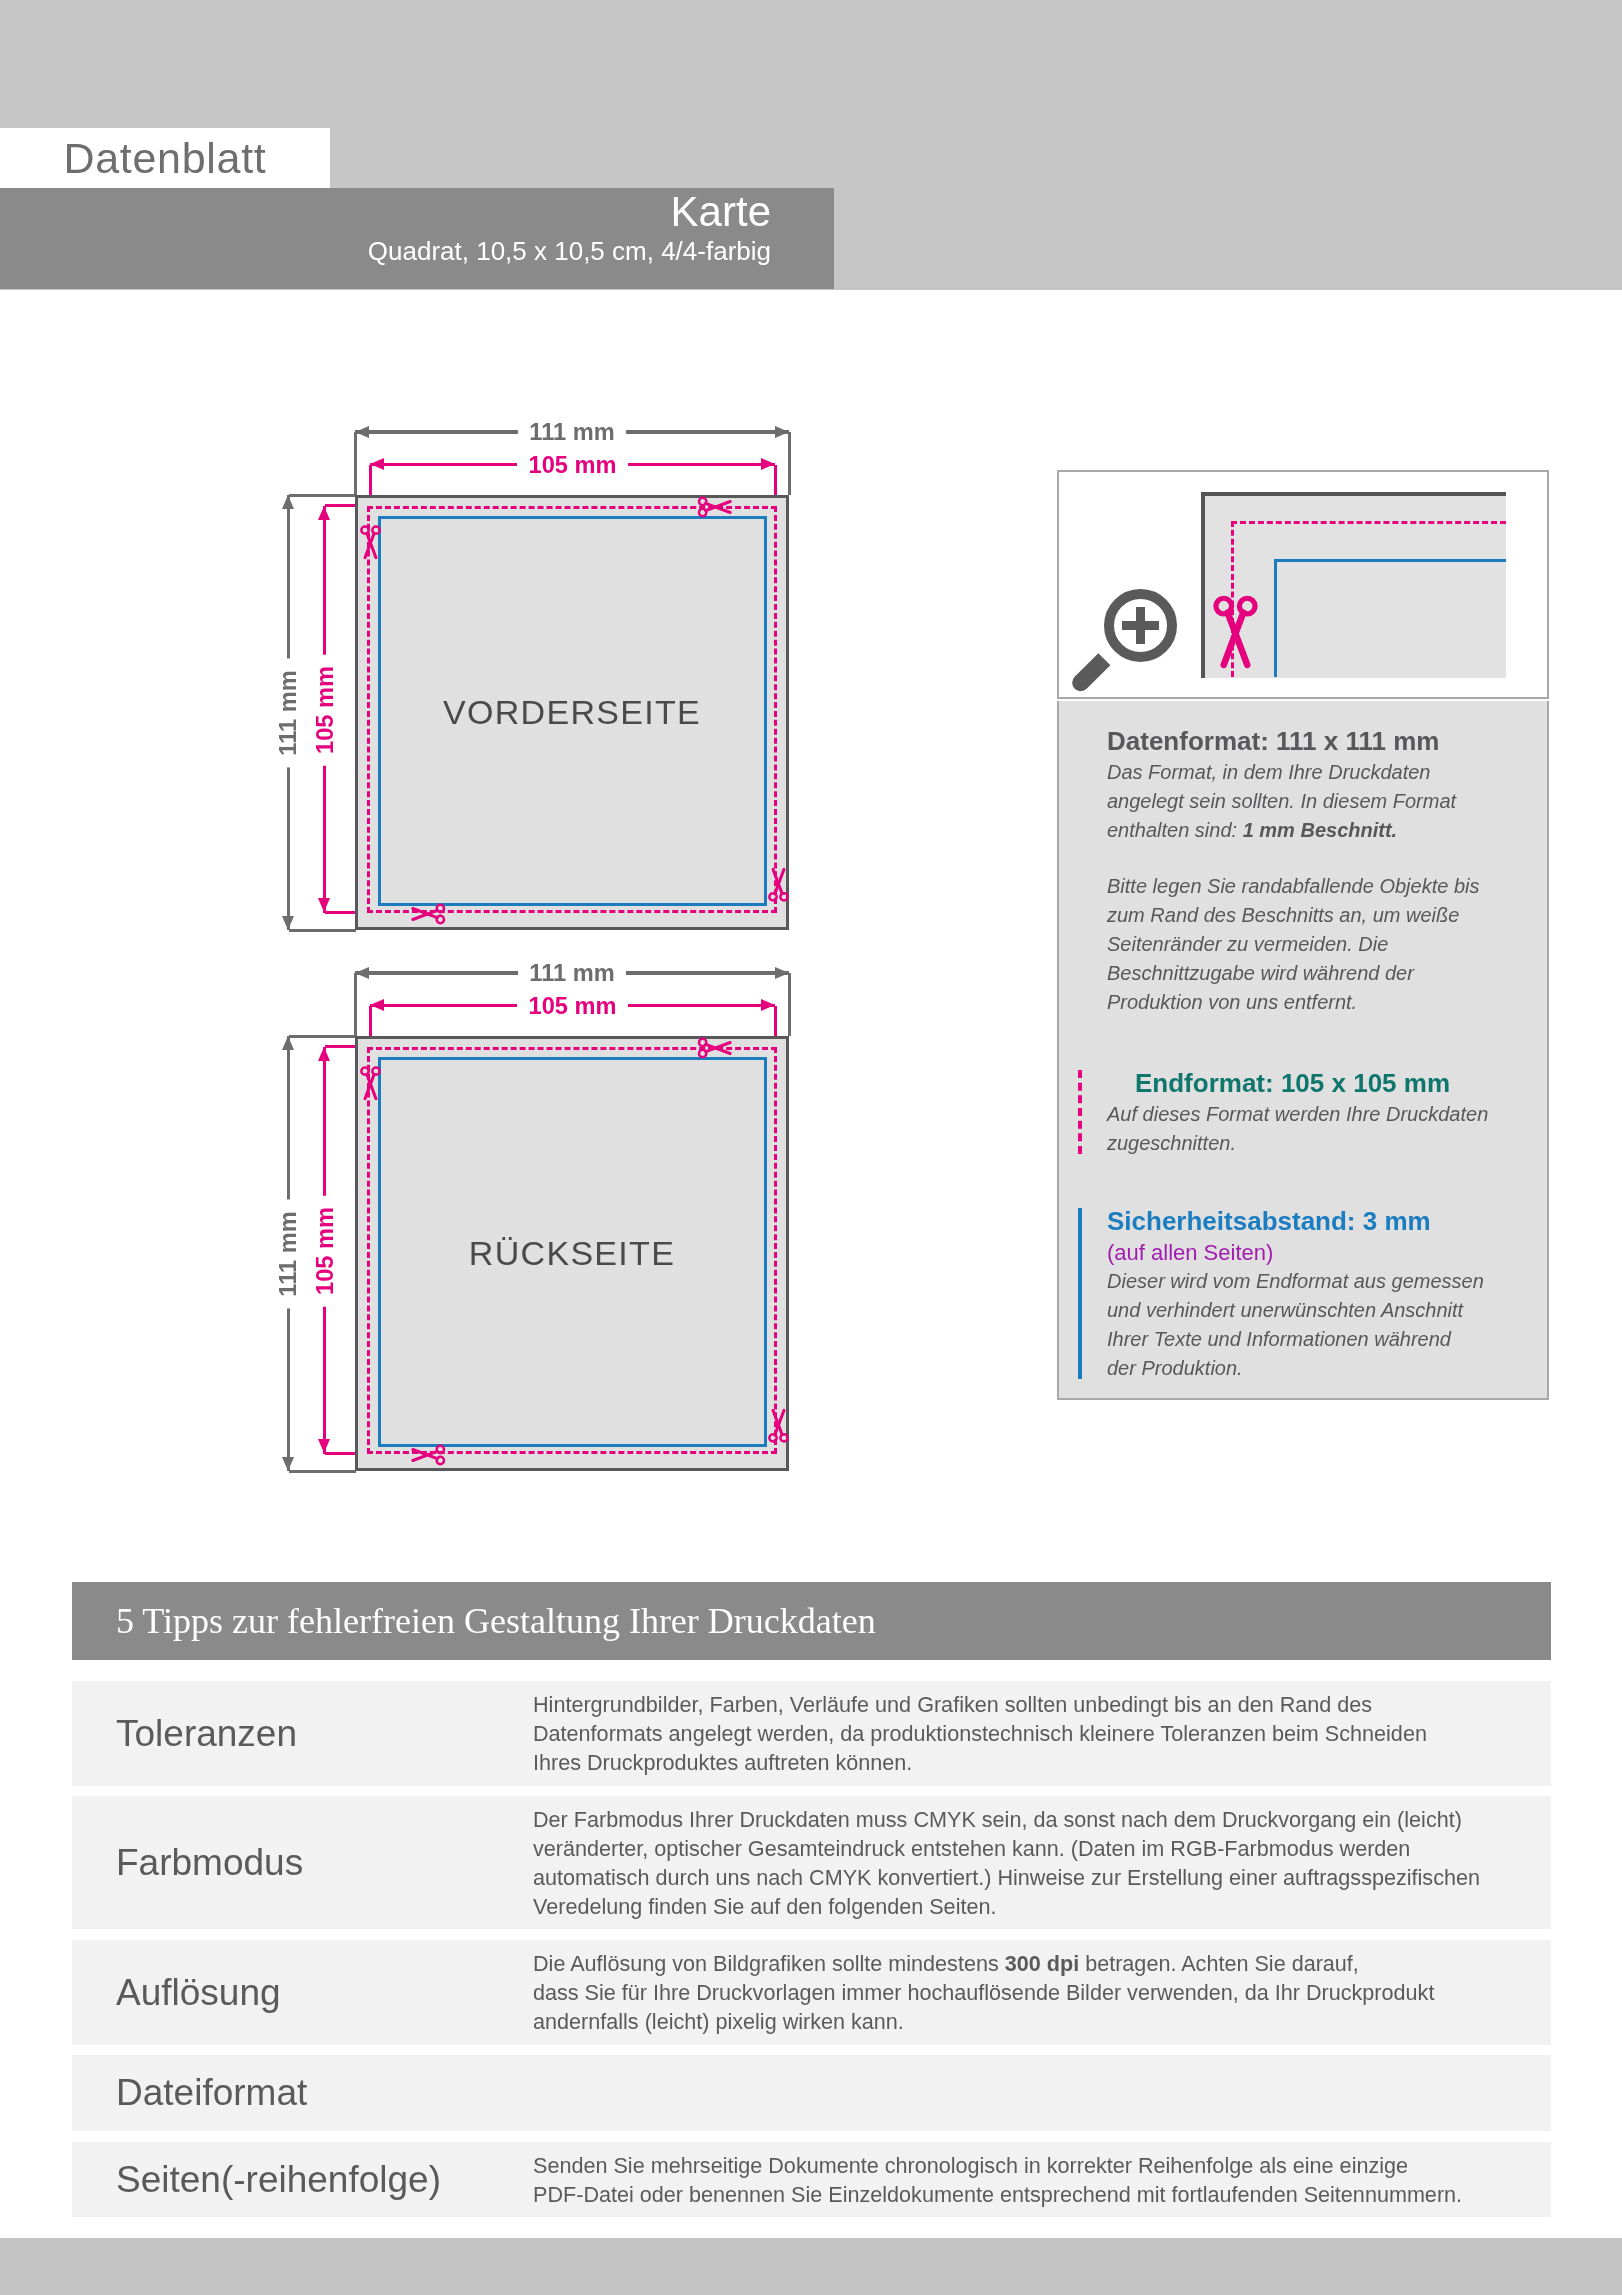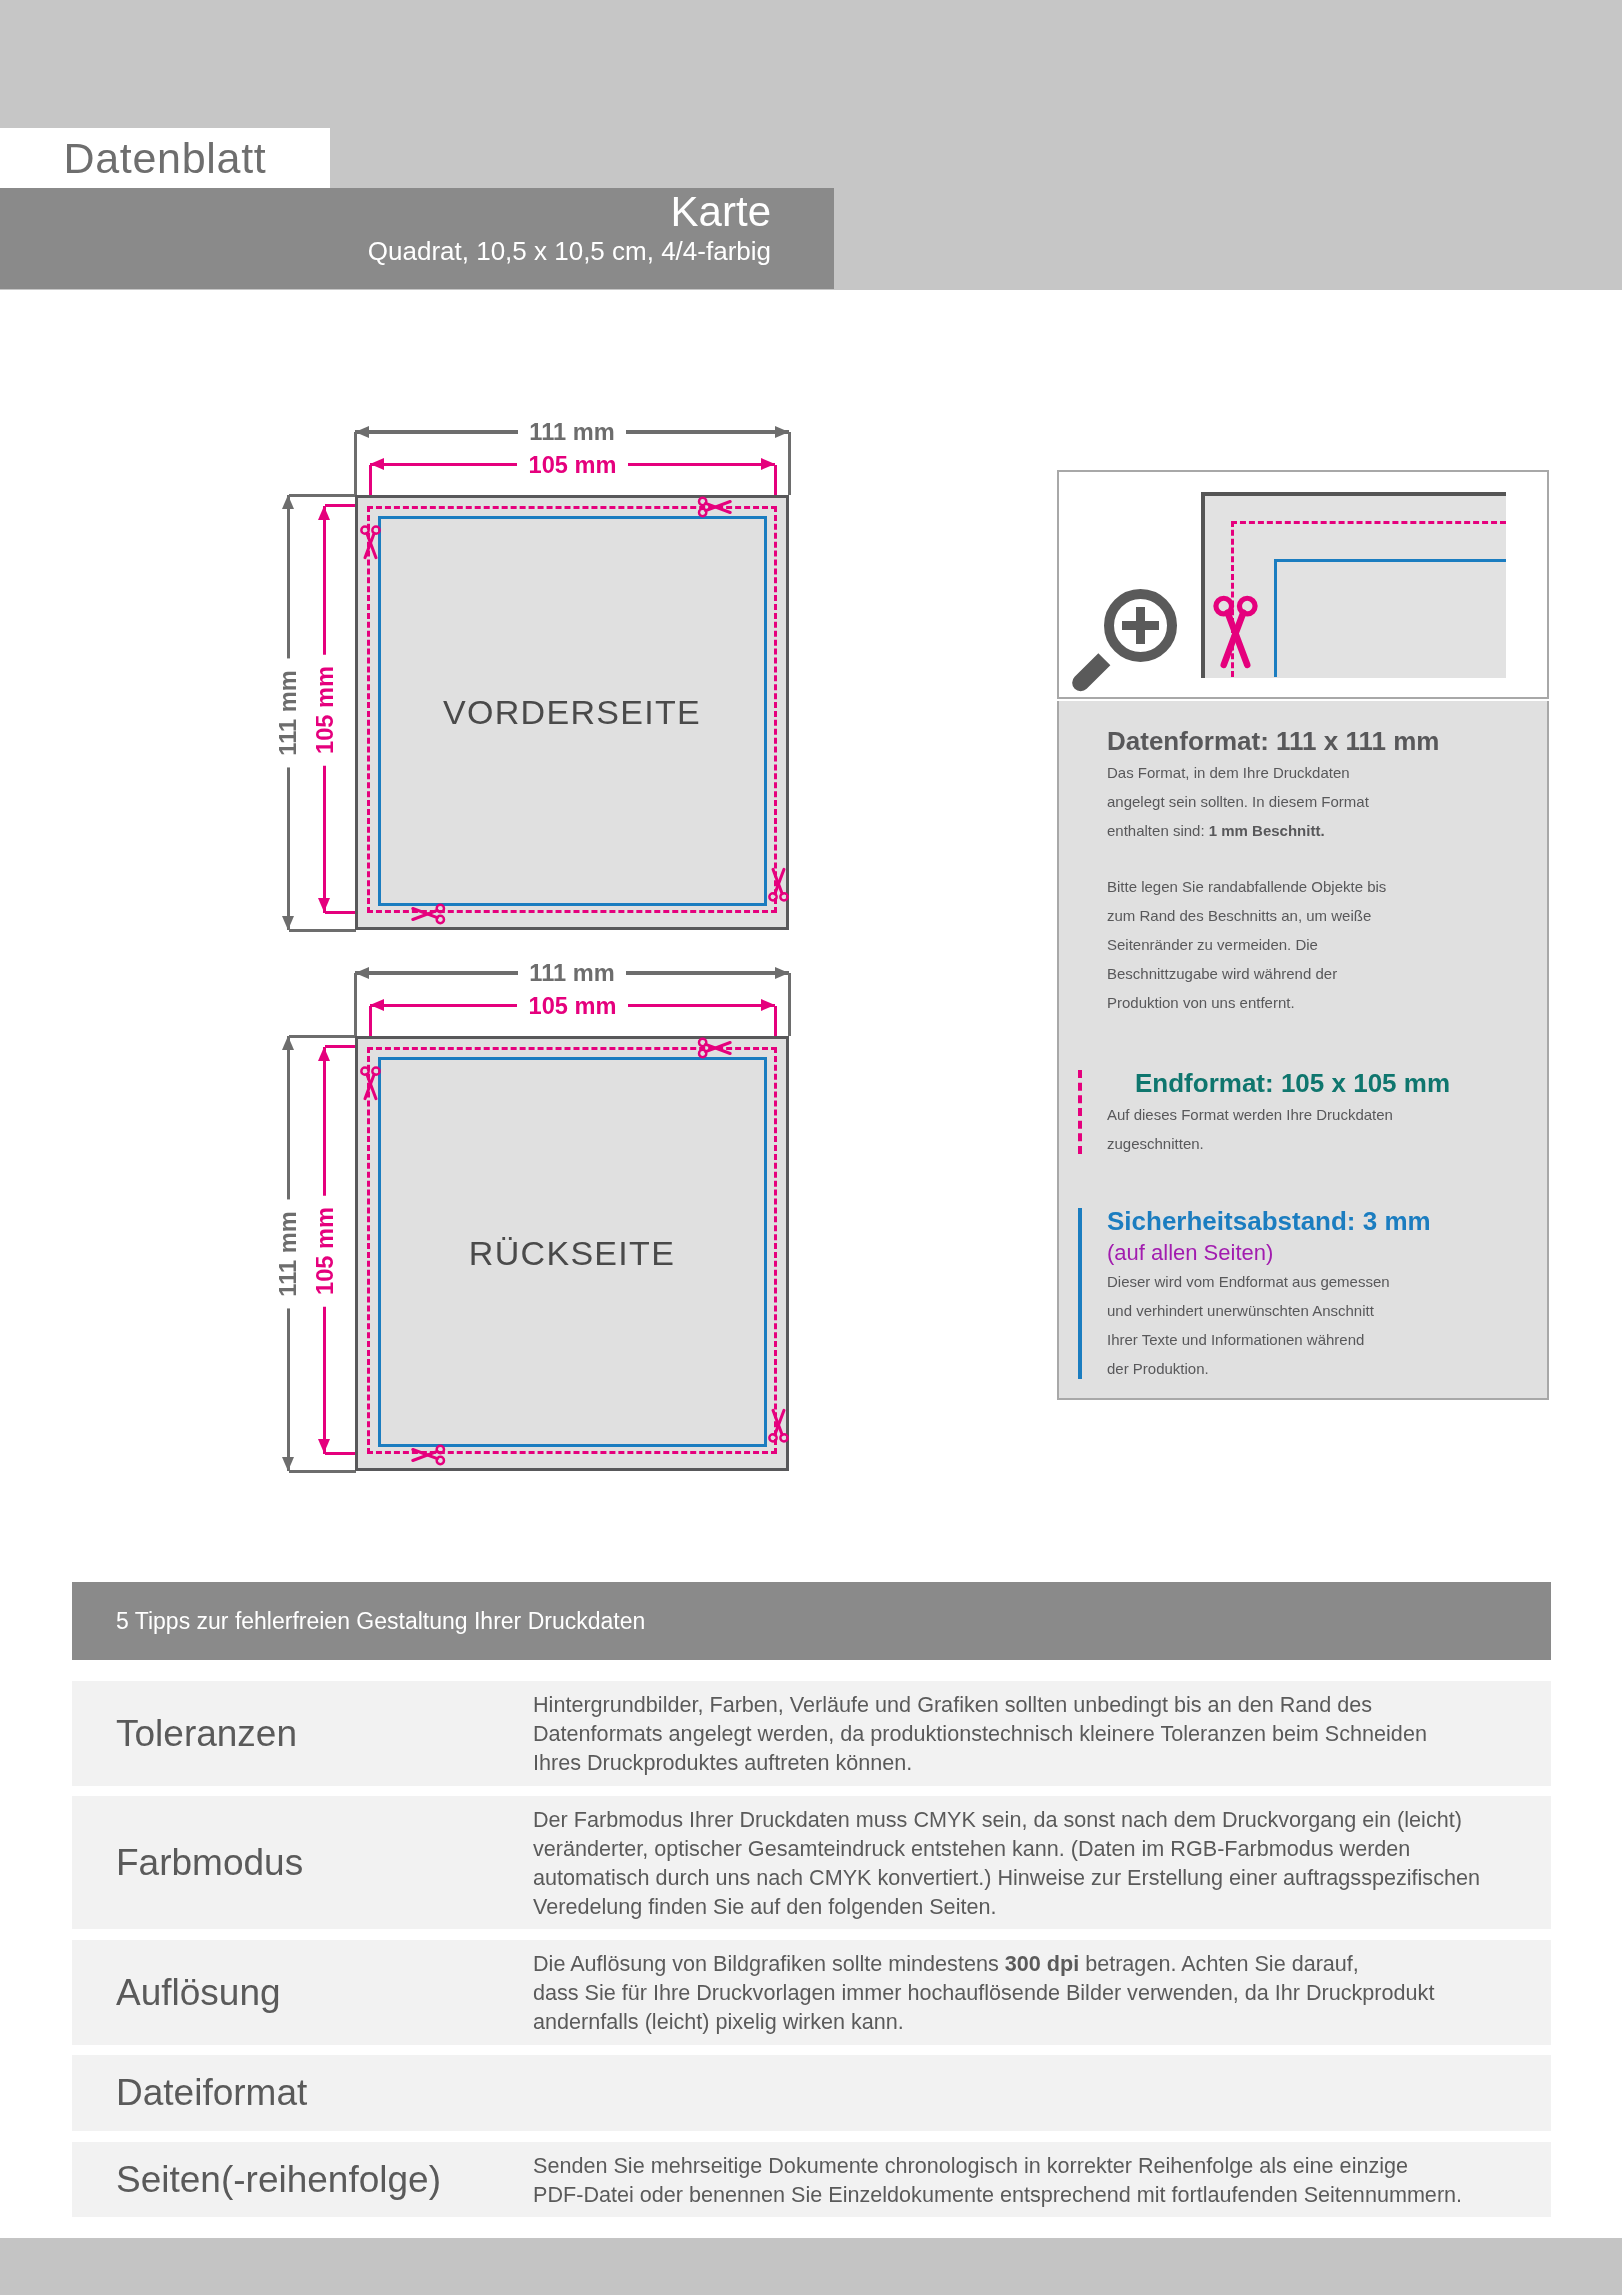--- a/index.html
+++ b/index.html
@@ -90,36 +90,36 @@
   .detail-safe{position:absolute;left:69px;top:63px;width:232px;height:118px;
     border-top:3.9px solid #1b7dc0;border-left:3.9px solid #1b7dc0;box-sizing:border-box;}
   .detail-scissors{position:absolute;left:-9.2px;top:114px;width:79px;height:47px;
     color:#e5007d;transform:rotate(90deg);}
   .detail-scissors svg{width:100%;height:100%;display:block;}
 
   .info-panel{left:1057px;top:701px;width:492px;height:699px;background:#e0e0e0;
     border:2.6px solid #a8a8a8;border-top:none;box-sizing:border-box;
     padding:23.6px 26px 0 48px;}
   .info-h{font-size:26px;font-weight:bold;line-height:33px;}
-  .info-p{font-size:15px;line-height:29px;white-space:pre-line;color:#58585a;}
+  .info-p{font-size:20px;line-height:29px;white-space:pre-line;color:#58585a;font-style:italic;}
   .blk{position:relative;}
   .blk-end{margin-top:50px;}
   .blk-safe{margin-top:47px;}
   .marker{position:absolute;left:-29.4px;top:2.6px;bottom:3.9px;width:0;}
   .marker-dashed{border-left:4.6px dashed #e5007d;}
   .marker-solid{border-left:4.6px solid #1b7dc0;}
   .h-mag{color:#0f766e;margin-left:28px;}
   .h-blue{color:#1b7dc0;}
   .sub-blue{color:#a21caf;font-size:22px;line-height:29px;}
   .mt42{margin-top:27.5px;}
 
   
   .tips-band{left:72px;top:1582px;width:1479px;height:78px;background:#8a8a8a;
     display:flex;align-items:center;padding-left:44px;box-sizing:border-box;}
-  .tips-band span{color:#ffffff;font-size:23px;}
+  .tips-band span{color:#ffffff;font-size:36px;font-family:Liberation Serif, serif;}
   .tip-row{left:72px;width:1479px;background:#f2f2f2;}
   .row-1{top:1681px;height:105px;}
   .row-2{top:1796px;height:133px;}
   .row-3{top:1940px;height:105px;}
   .row-4{top:2055px;height:76px;}
   .row-5{top:2142px;height:75px;}
   .tip-label{position:absolute;left:44px;top:0;height:100%;display:flex;align-items:center;
     font-size:37px;color:#5a5a5a;}
   .tip-text{position:absolute;left:461px;top:0;height:100%;width:1008px;
     display:flex;align-items:center;}

